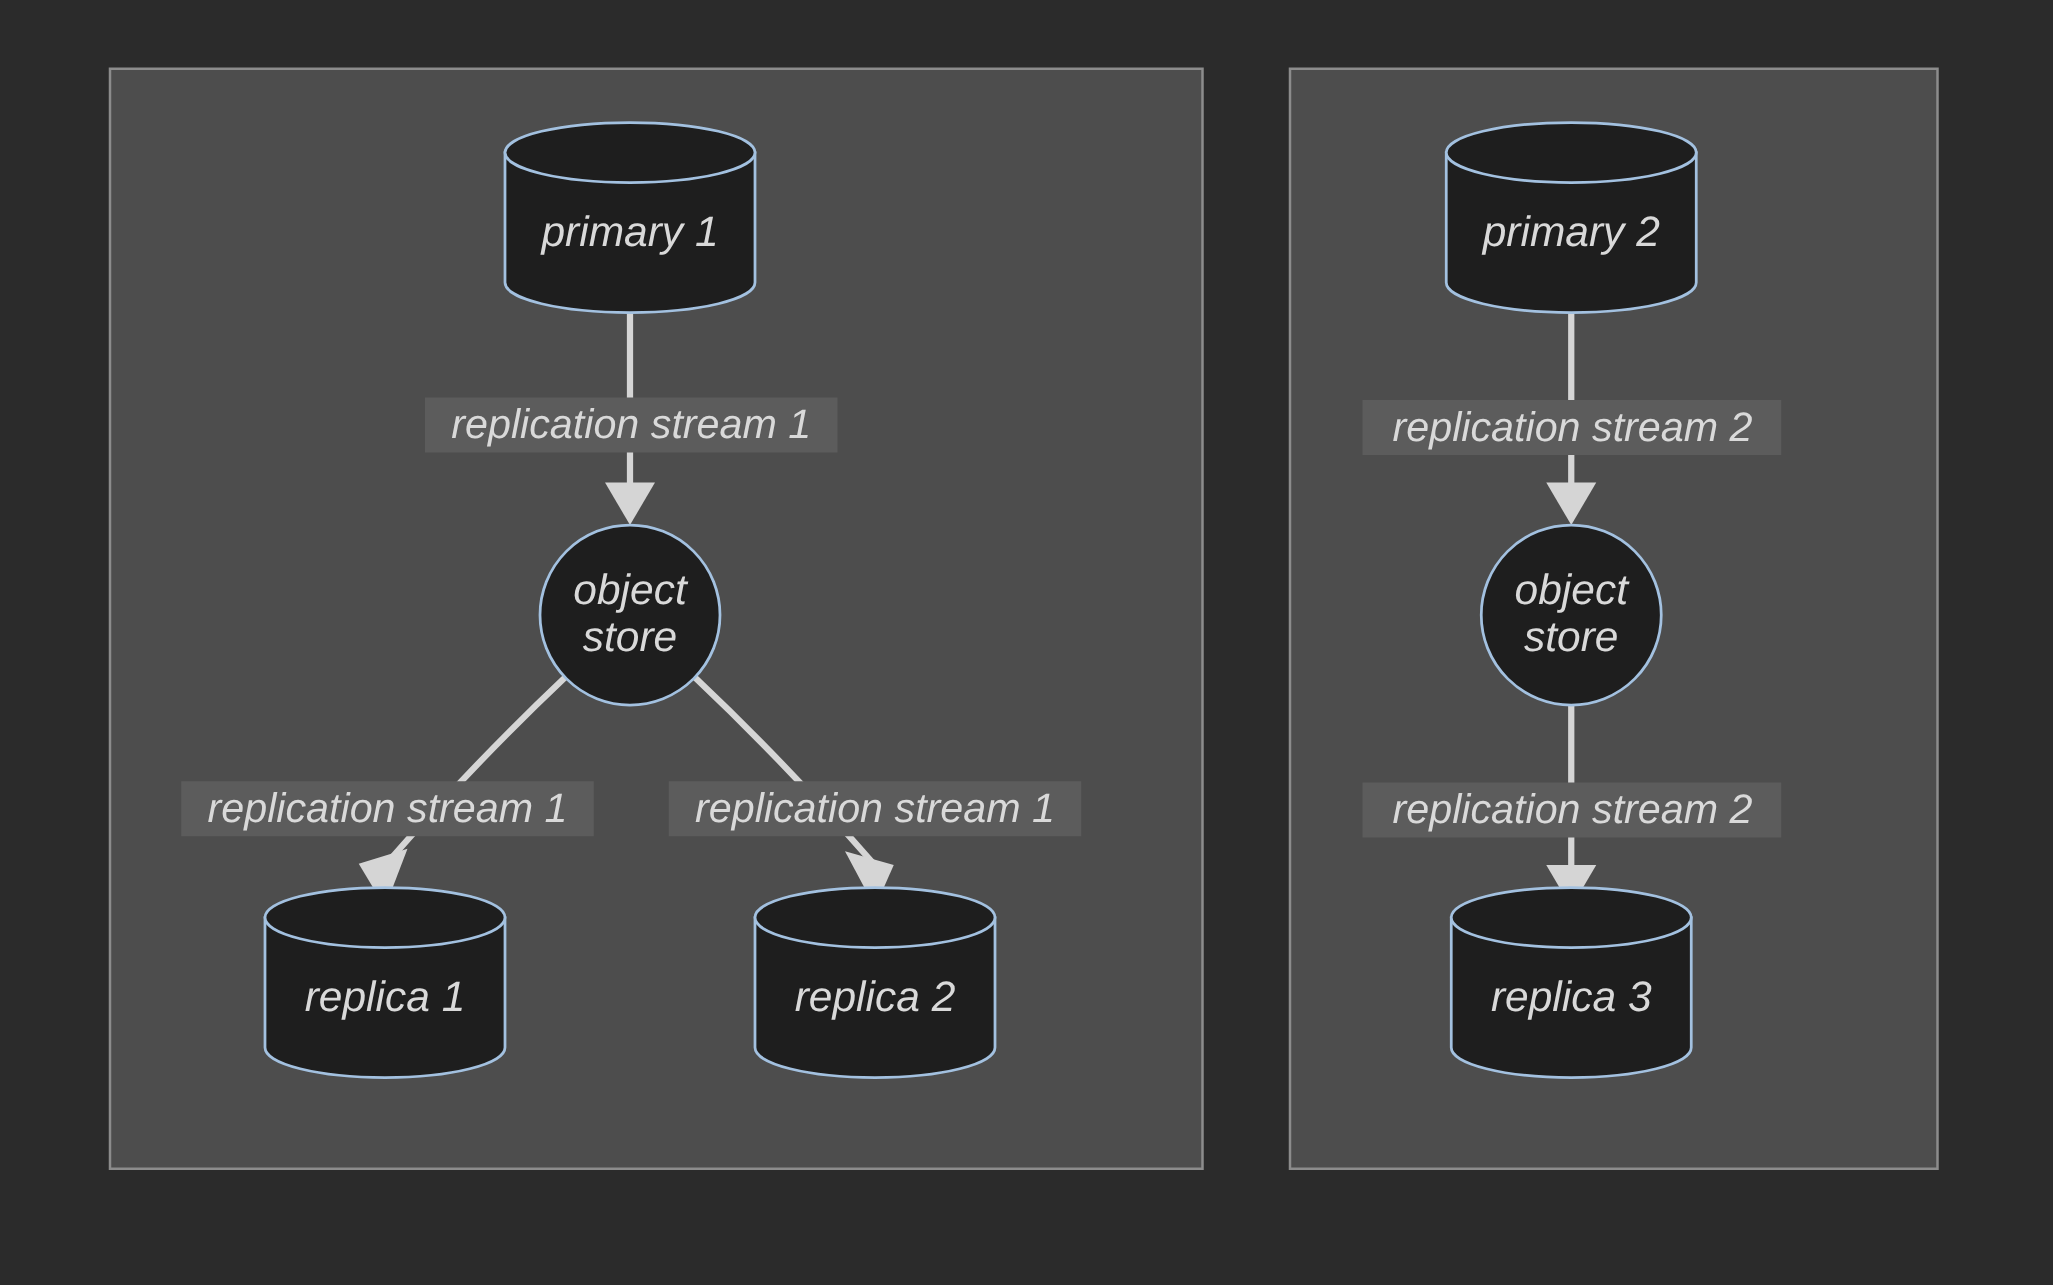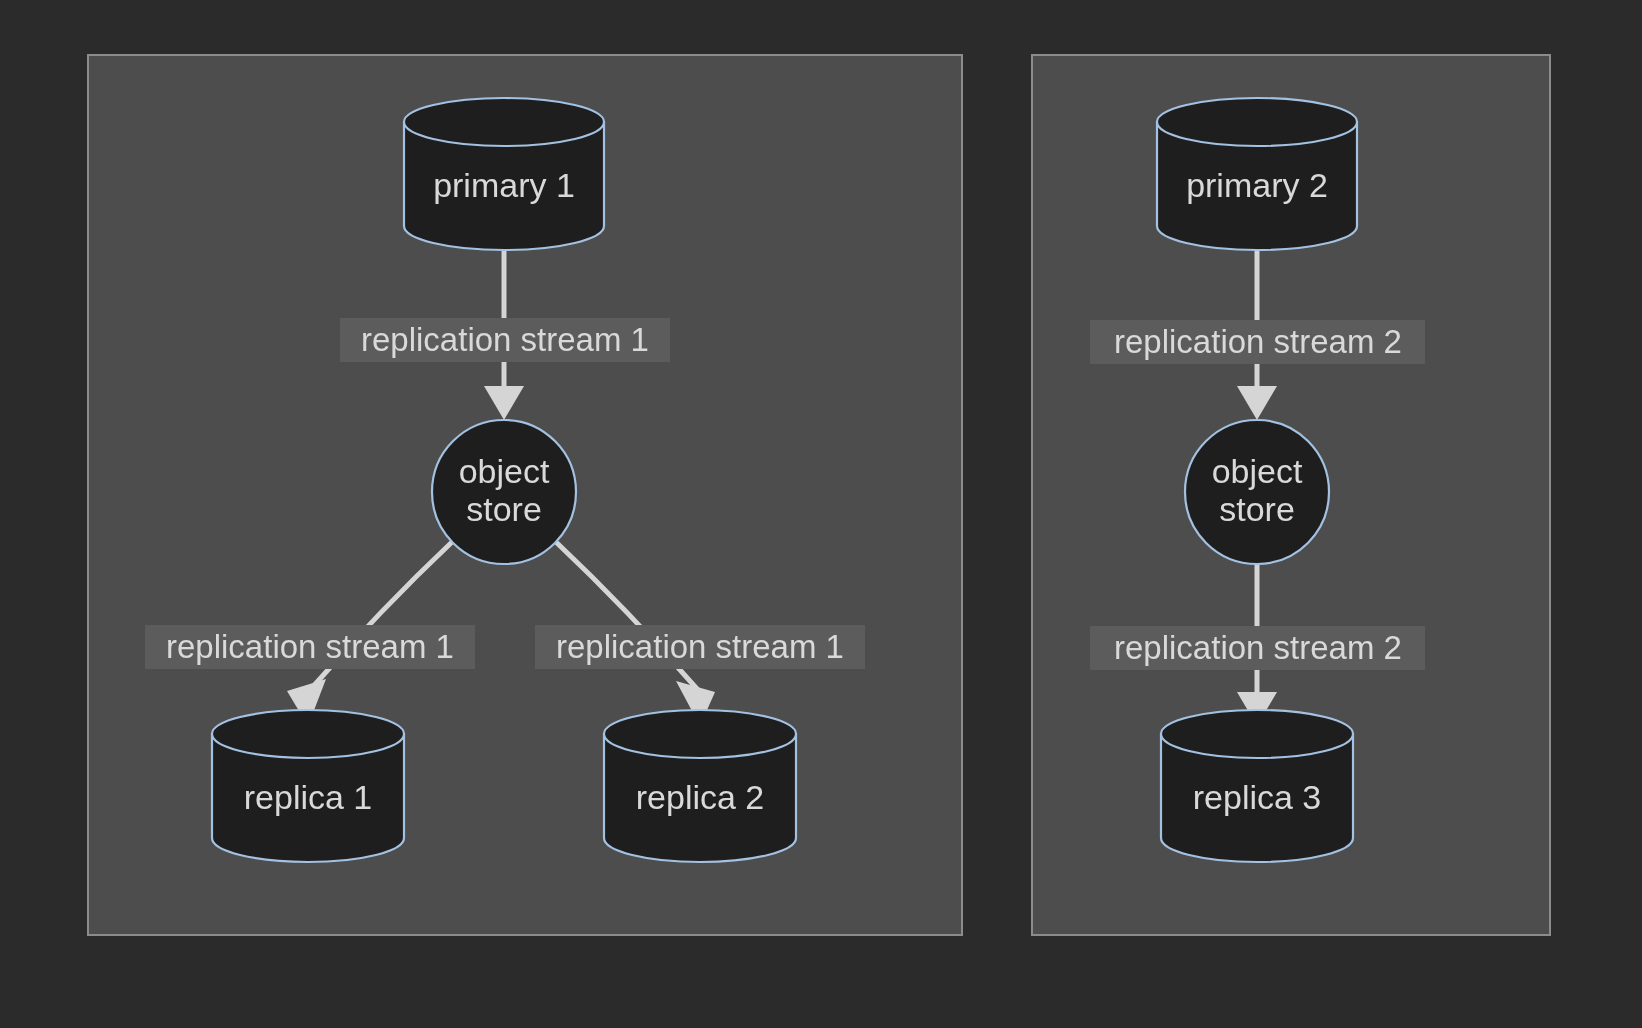--- a/index.html
+++ b/index.html
@@ -10,20 +10,21 @@
   body {
     width: 1642px;
     height: 1028px;
     overflow: hidden;
     font-family: "Liberation Sans", sans-serif;
   }
   #stage {
     position: relative;
     width: 1642px;
     height: 1028px;
+    font-style: italic;
   }
   #diagram-svg {
     position: absolute;
     top: 0;
     left: 0;
     width: 1642px;
     height: 1028px;
     display: block;
   }
   .group-box {

